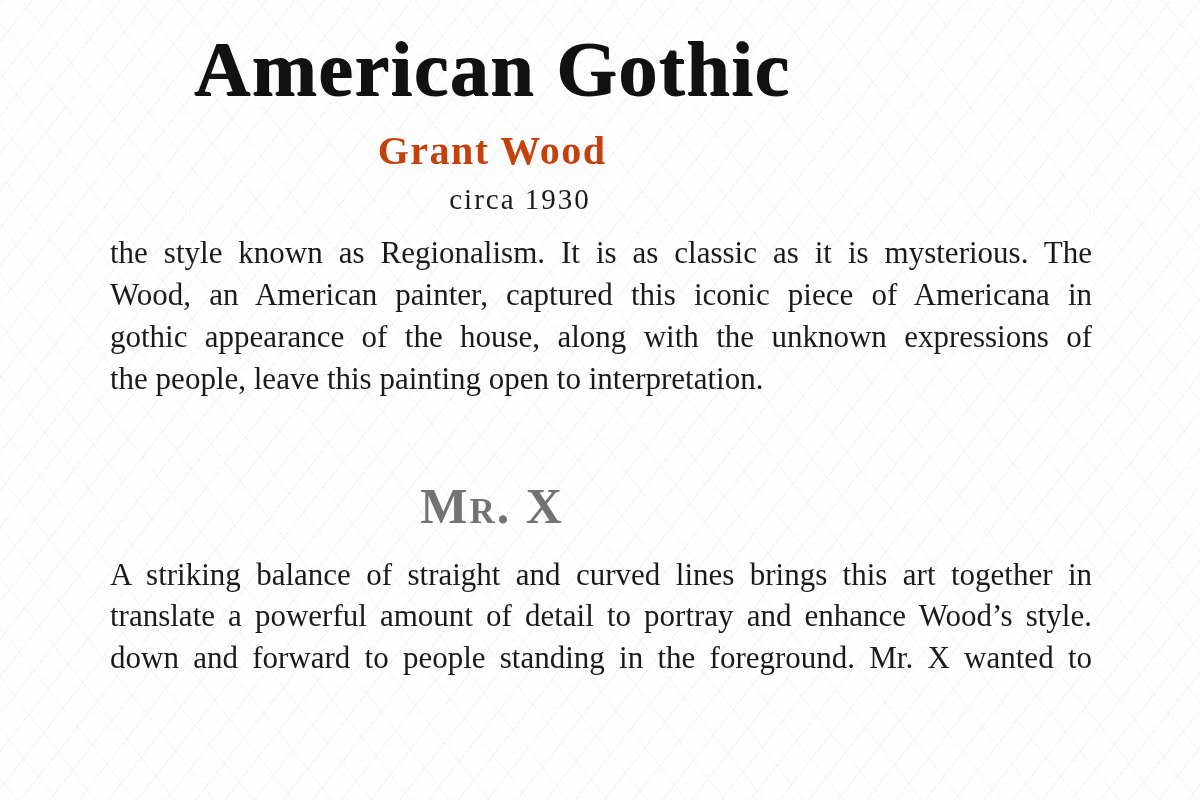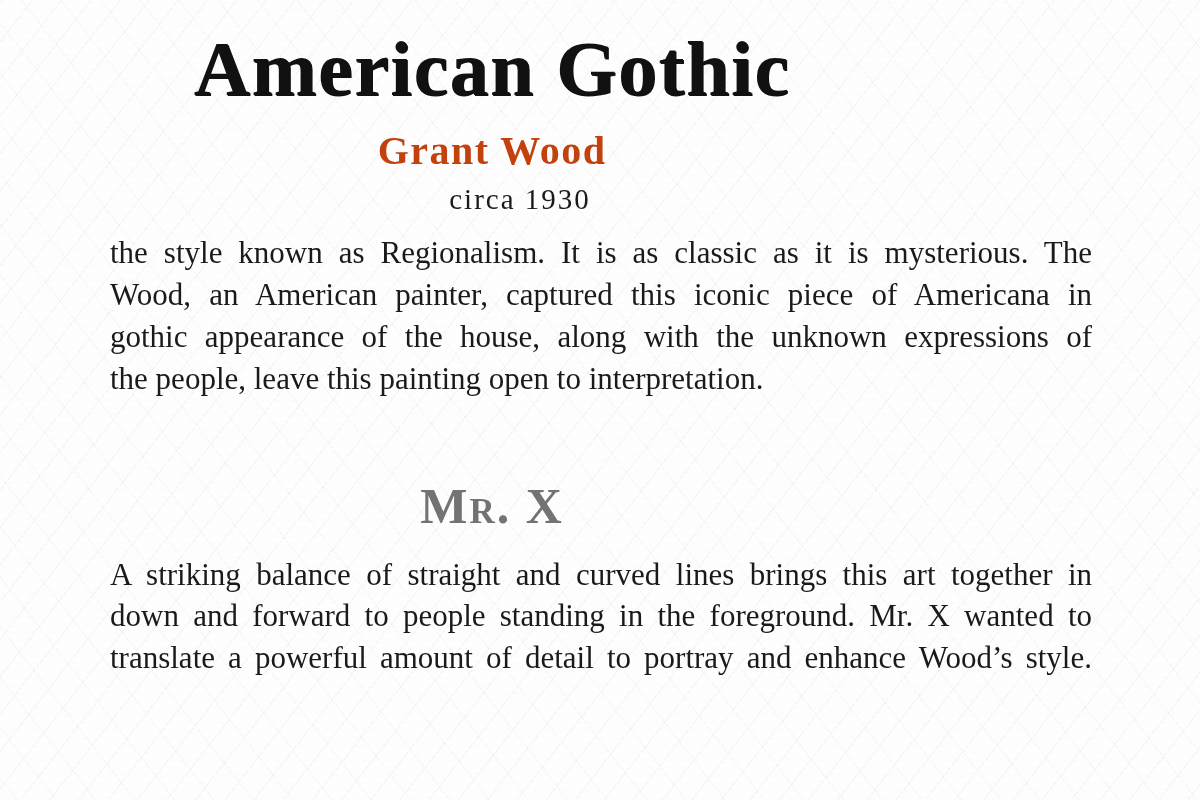--- a/index.html
+++ b/index.html
@@ -123,17 +123,17 @@
     <span class="line">the style known as Regionalism. It is as classic as it is mysterious. The</span>
     <span class="line">Wood, an American painter, captured this iconic piece of Americana in</span>
     <span class="line">gothic appearance of the house, along with the unknown expressions of</span>
     <span class="line last">the people, leave this painting open to interpretation.</span>
   </div>
 
   <div class="centered subhead">Mr. X</div>
 
   <div class="para para2">
     <span class="line">A striking balance of straight and curved lines brings this art together in</span>
+    <span class="line">translate a powerful amount of detail to portray and enhance Wood’s style.</span>
     <span class="line">down and forward to people standing in the foreground. Mr. X wanted to</span>
-    <span class="line">translate a powerful amount of detail to portray and enhance Wood’s style.</span>
   </div>
 
 </div>
 
 </body></html>

